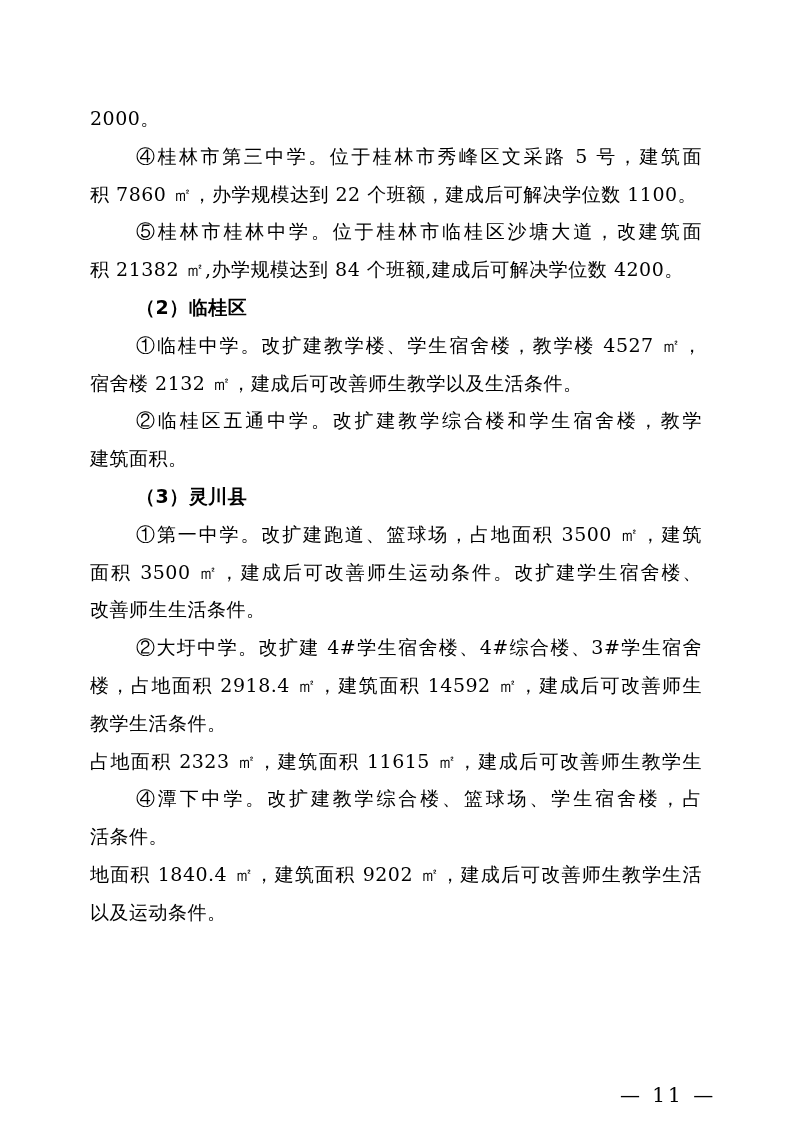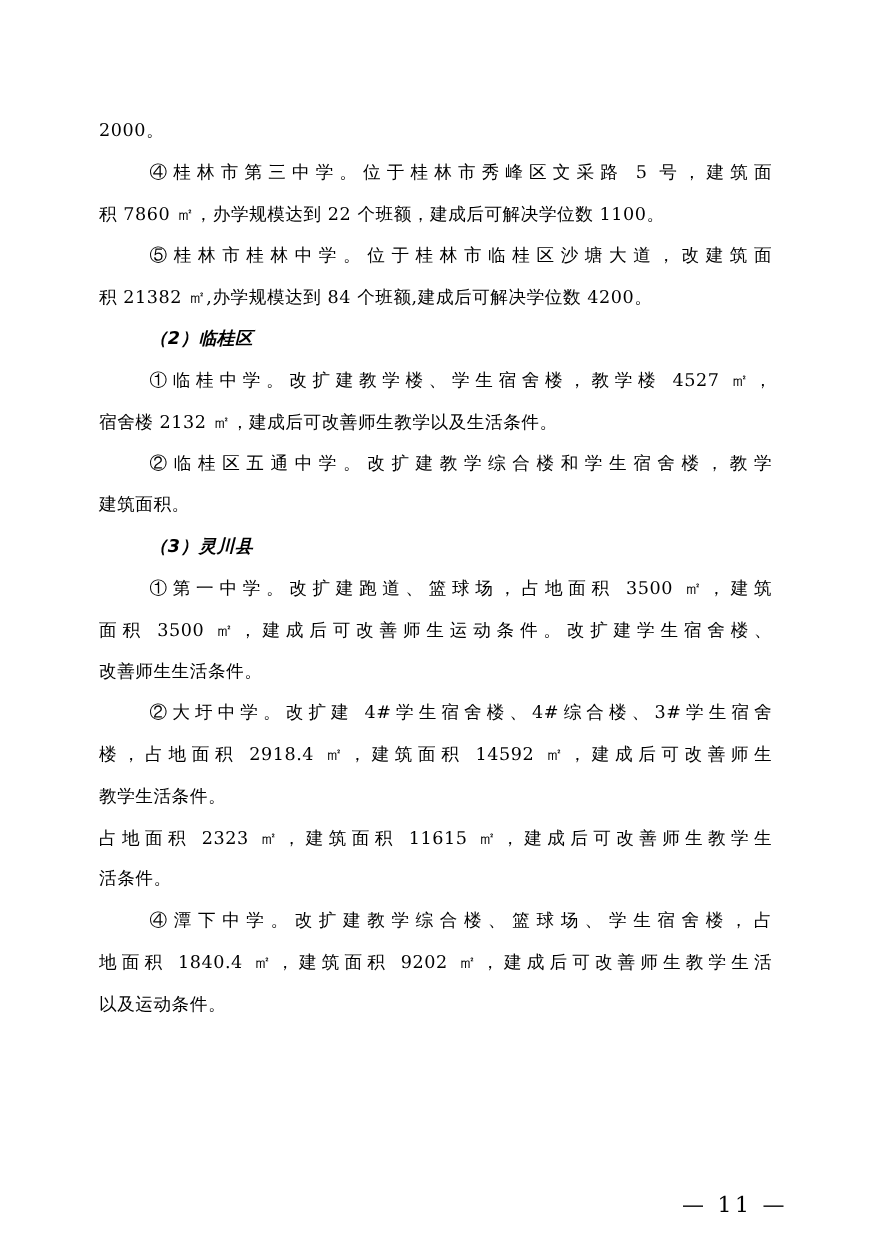--- a/index.html
+++ b/index.html
@@ -15,37 +15,36 @@
     color: #000000;
     font-family: "DejaVu Serif", serif;
   }
   .doc {
     position: absolute;
     left: 90px;
     top: 100px;
     width: 612px;
   }
   .ln {
-    font-size: 16px;
+    font-size: 19px;
     line-height: 37.8px;
     height: 37.8px;
     text-align: left;
     letter-spacing: 0.5px;
   }
   .just {
     text-align: justify;
     text-align-last: justify;
   }
   .indent {
     padding-left: 46px;
   }
   .heading {
     font-family: "DejaVu Sans", sans-serif;
     font-weight: bold;
-    font-style: italic;
   }
   .pagenum {
     position: absolute;
     left: 620px;
     top: 1035px;
     font-size: 20px;
     line-height: 24px;
     letter-spacing: 3px;
     font-family: "DejaVu Serif", serif;
     margin-top: 48px;
@@ -66,19 +65,19 @@
   <div class="ln indent just">②临桂区五通中学。改扩建教学综合楼和学生宿舍楼，教学</div>
   <div class="ln">建筑面积。</div>
   <div class="ln indent heading">（3）灵川县</div>
   <div class="ln indent just">①第一中学。改扩建跑道、篮球场，占地面积 3500 ㎡，建筑</div>
   <div class="ln just">面积 3500 ㎡，建成后可改善师生运动条件。改扩建学生宿舍楼、</div>
   <div class="ln">改善师生生活条件。</div>
   <div class="ln indent just">②大圩中学。改扩建 4#学生宿舍楼、4#综合楼、3#学生宿舍</div>
   <div class="ln just">楼，占地面积 2918.4 ㎡，建筑面积 14592 ㎡，建成后可改善师生</div>
   <div class="ln">教学生活条件。</div>
   <div class="ln just">占地面积 2323 ㎡，建筑面积 11615 ㎡，建成后可改善师生教学生</div>
+  <div class="ln indent just">④潭下中学。改扩建教学综合楼、篮球场、学生宿舍楼，占</div>
   <div class="ln">活条件。</div>
-  <div class="ln indent just">④潭下中学。改扩建教学综合楼、篮球场、学生宿舍楼，占</div>
   <div class="ln just">地面积 1840.4 ㎡，建筑面积 9202 ㎡，建成后可改善师生教学生活</div>
   <div class="ln">以及运动条件。</div>
 </div>
 
 <div class="pagenum">— 11 —</div>
 
 </body></html>

